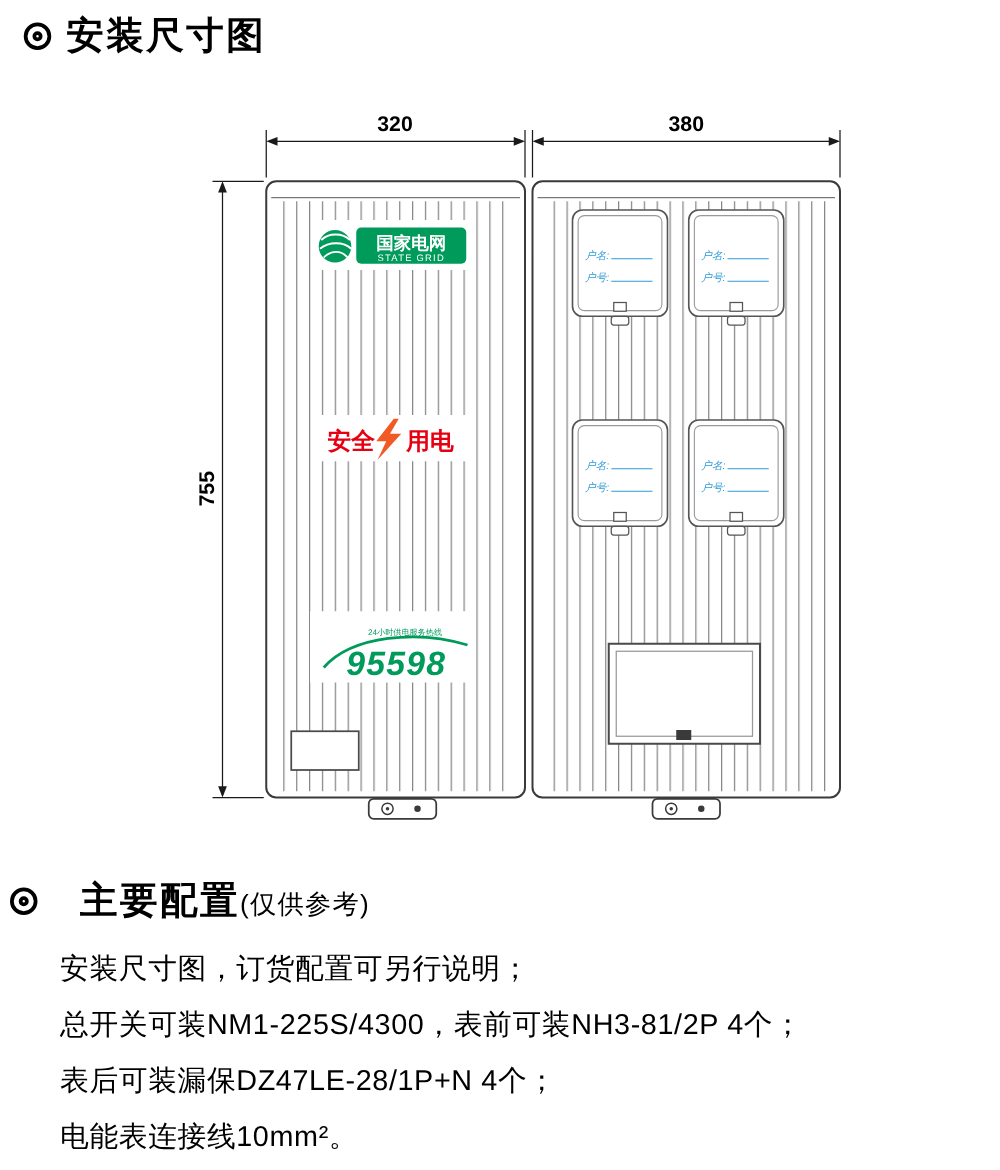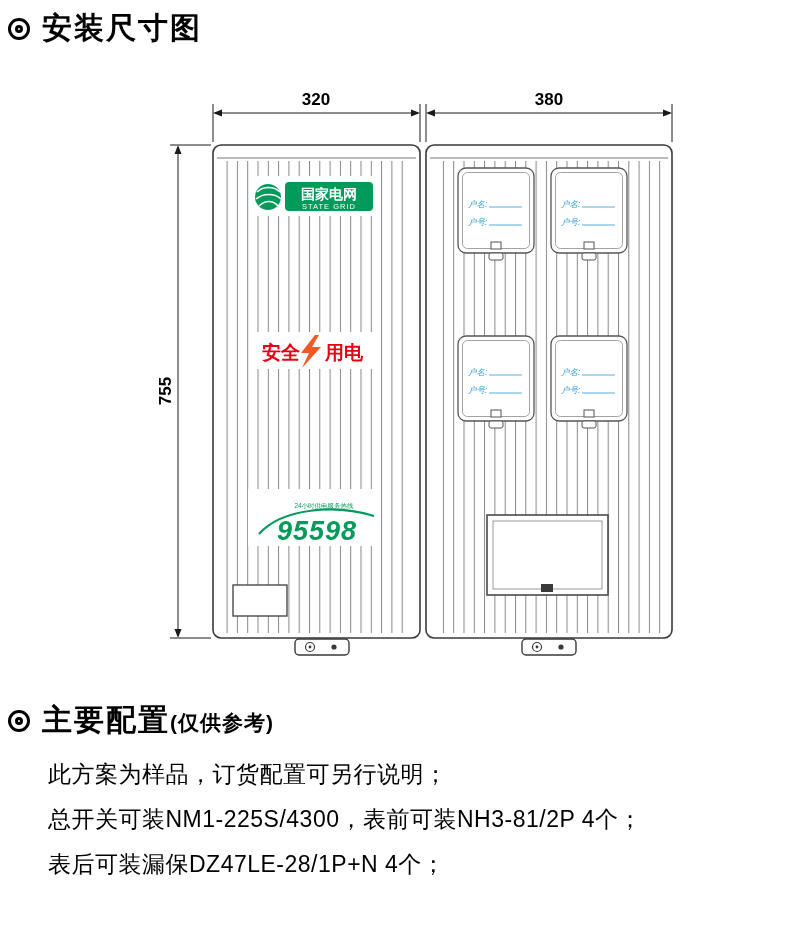--- a/index.html
+++ b/index.html
@@ -8,24 +8,24 @@
     width: 800px; height: 936px; background: #ffffff; position: relative;
     font-family: "Liberation Sans", "DejaVu Sans", sans-serif; color: #000;
     overflow: hidden;
   }
   .section-header { position: absolute; display: flex; align-items: center; gap: 12px; }
   .bullseye {
     width: 22px; height: 22px; border: 3px solid #000; border-radius: 50%;
     display: flex; align-items: center; justify-content: center; flex: 0 0 auto;
   }
   .bullseye-inner { width: 8px; height: 8px; border: 3px solid #000; border-radius: 50%; }
-  .title-wrap { display: flex; align-items: baseline; }
+  .title-wrap { display: flex; align-items: baseline; margin-left: 22px; }
   .section-title { font-size: 30px; font-weight: bold; letter-spacing: 2px; }
-  .section-note { font-size: 21px; font-weight: bold; letter-spacing: 1px; }
-  #header1 { top: 8px; left: 8px; }
+  .section-note { font-size: 21px; font-weight: normal; letter-spacing: 1px; }
+  #header1 { top: 8px; left: 19px; }
   #diagram { position: absolute; top: 85px; left: 0; }
   #config-header { top: 700px; left: 8px; }
   #config-lines { position: absolute; top: 752px; left: 48px; width: 744px; }
   #config-lines p { margin: 0; font-size: 23px; line-height: 45px; letter-spacing: 0.5px; }
   svg text { font-family: "Liberation Sans", "DejaVu Sans", sans-serif; }
 </style>
 </head>
 <body>
 
 <div class="section-header" id="header1">
@@ -168,16 +168,17 @@
   <span class="bullseye">
       <span class="bullseye-inner"></span>
     </span>
   <span class="title-wrap">
     <span class="section-title">主要配置</span>
     <span class="section-note">(仅供参考)</span>
   </span>
 </div>
 
 <div id="config-lines">
-  <p>此方案为样品，订货配置可另行说明；</p>
+  <p>安装尺寸图，订货配置可另行说明；</p>
   <p>总开关可装NM1-225S/4300，表前可装NH3-81/2P 4个；</p>
   <p>表后可装漏保DZ47LE-28/1P+N 4个；</p>
+  <p>电能表连接线10mm²。</p>
 </div>
 
 </body></html>

